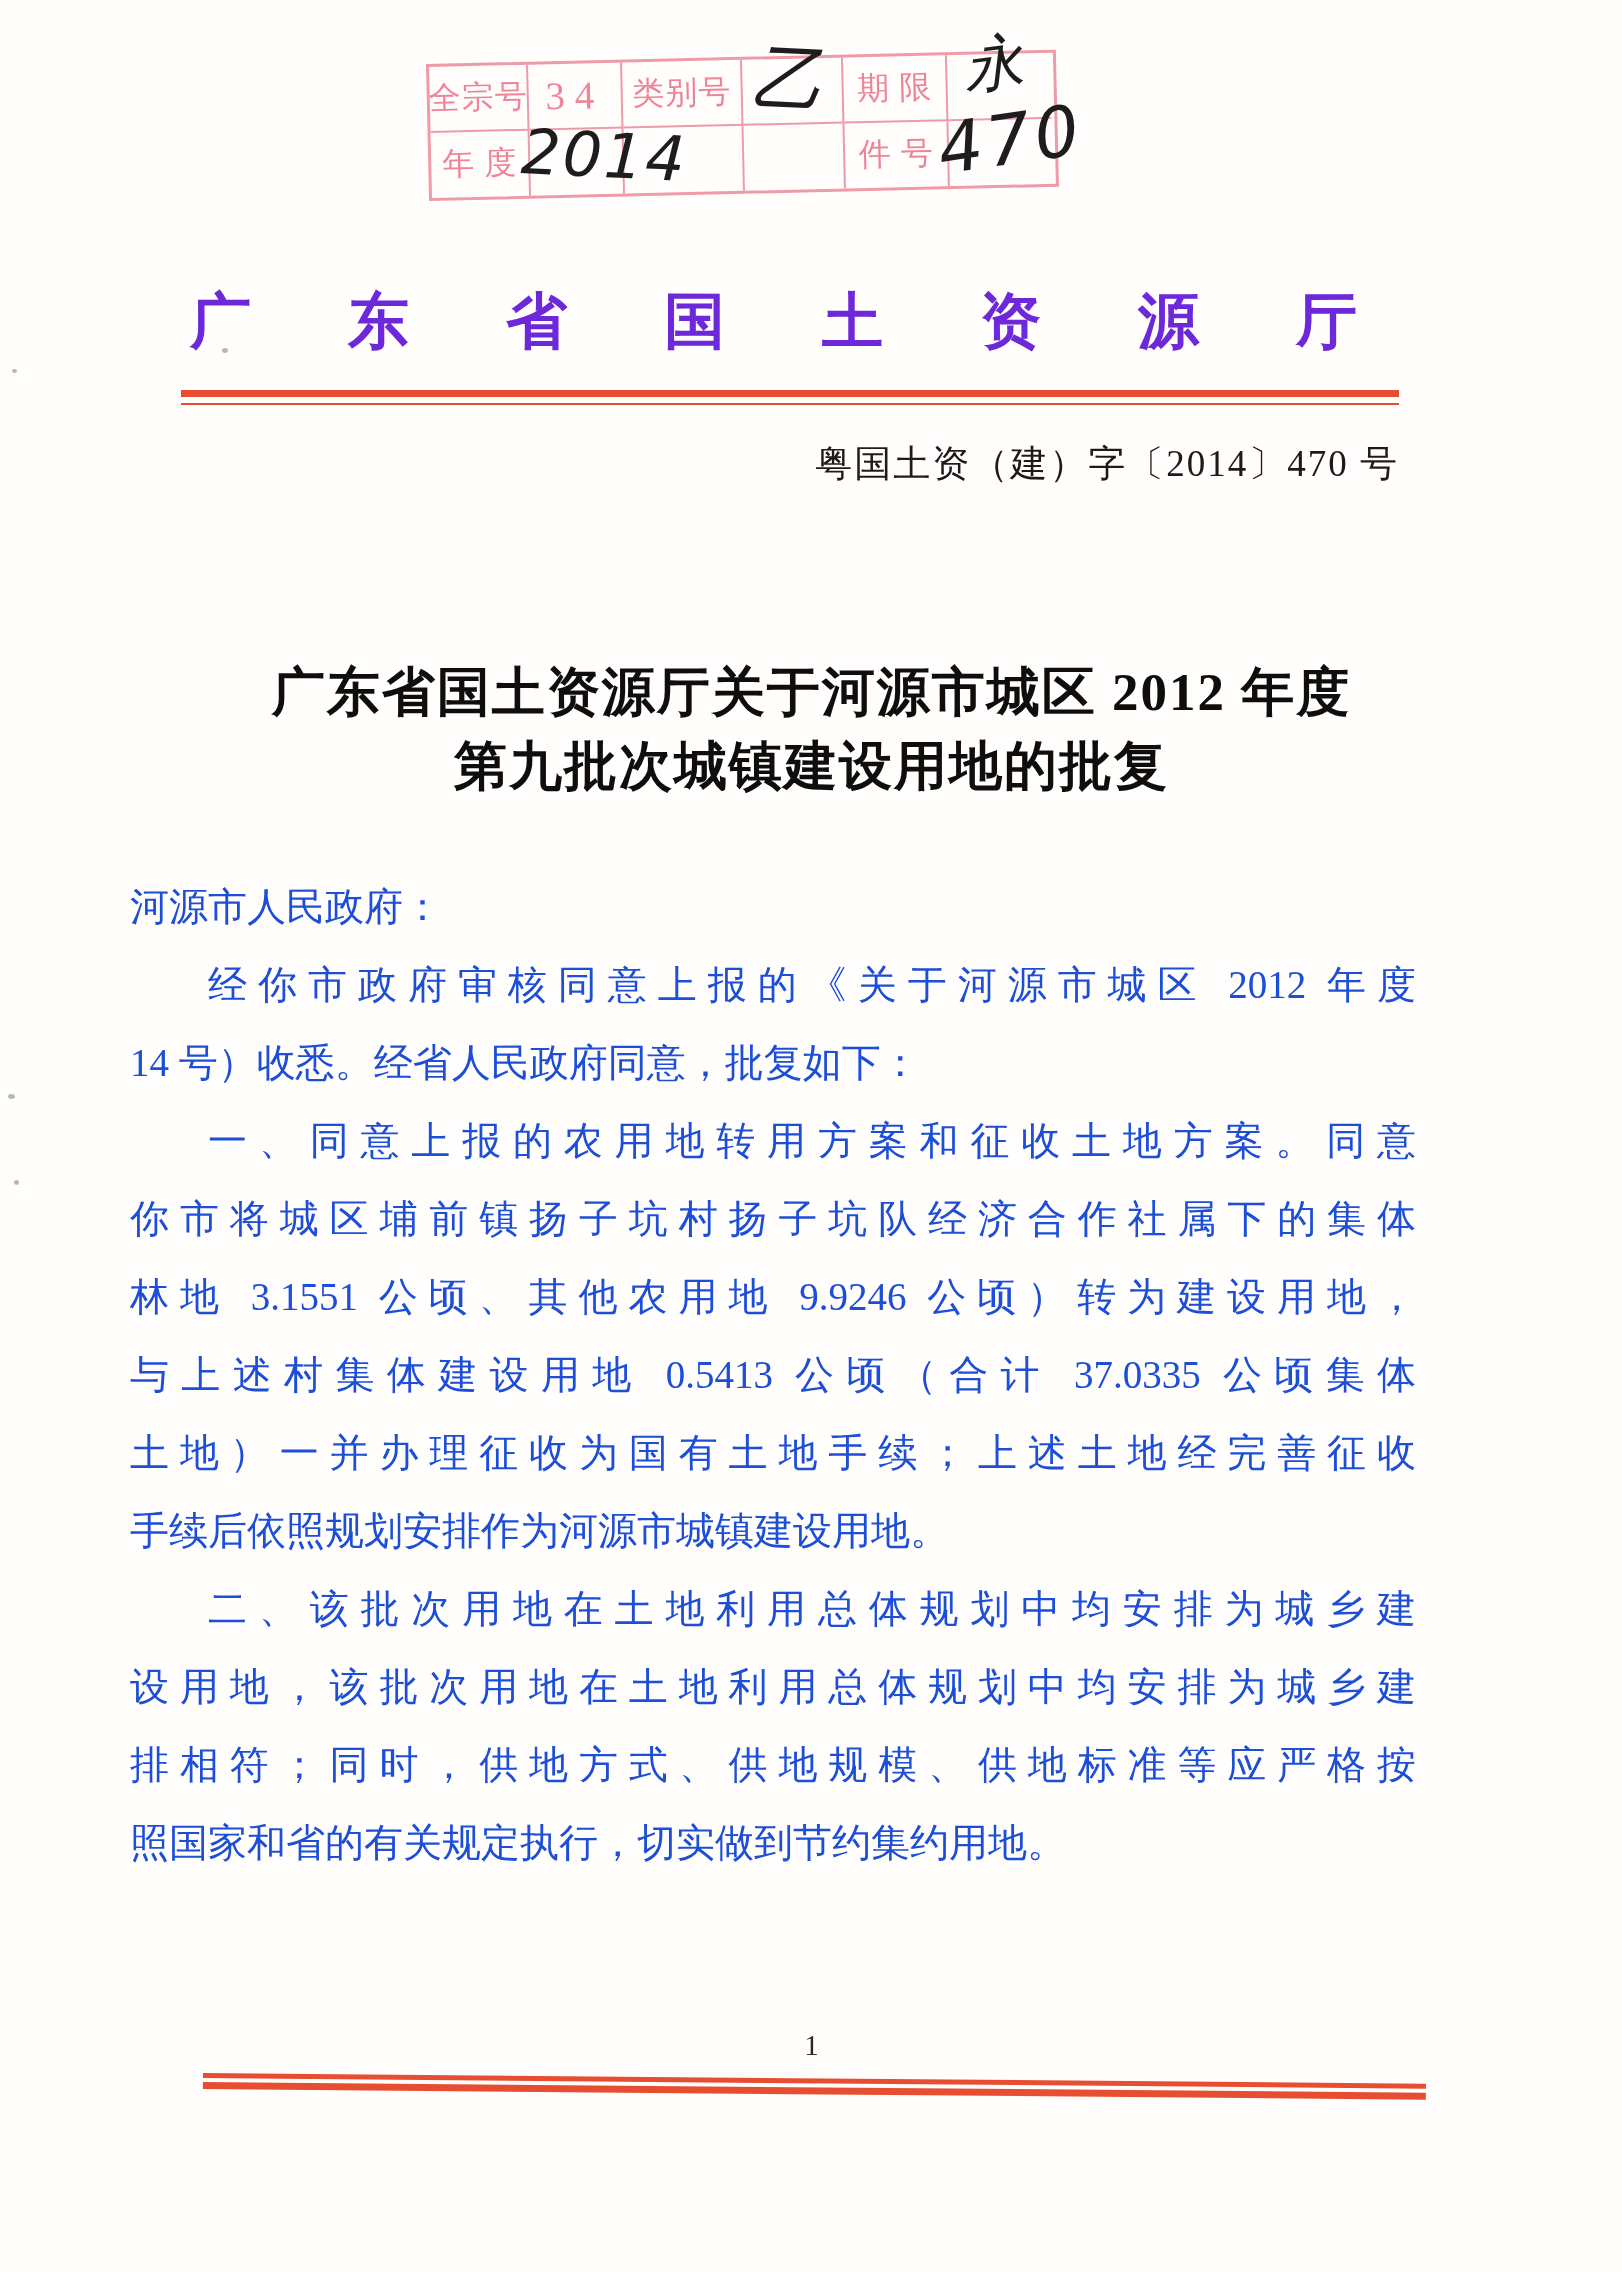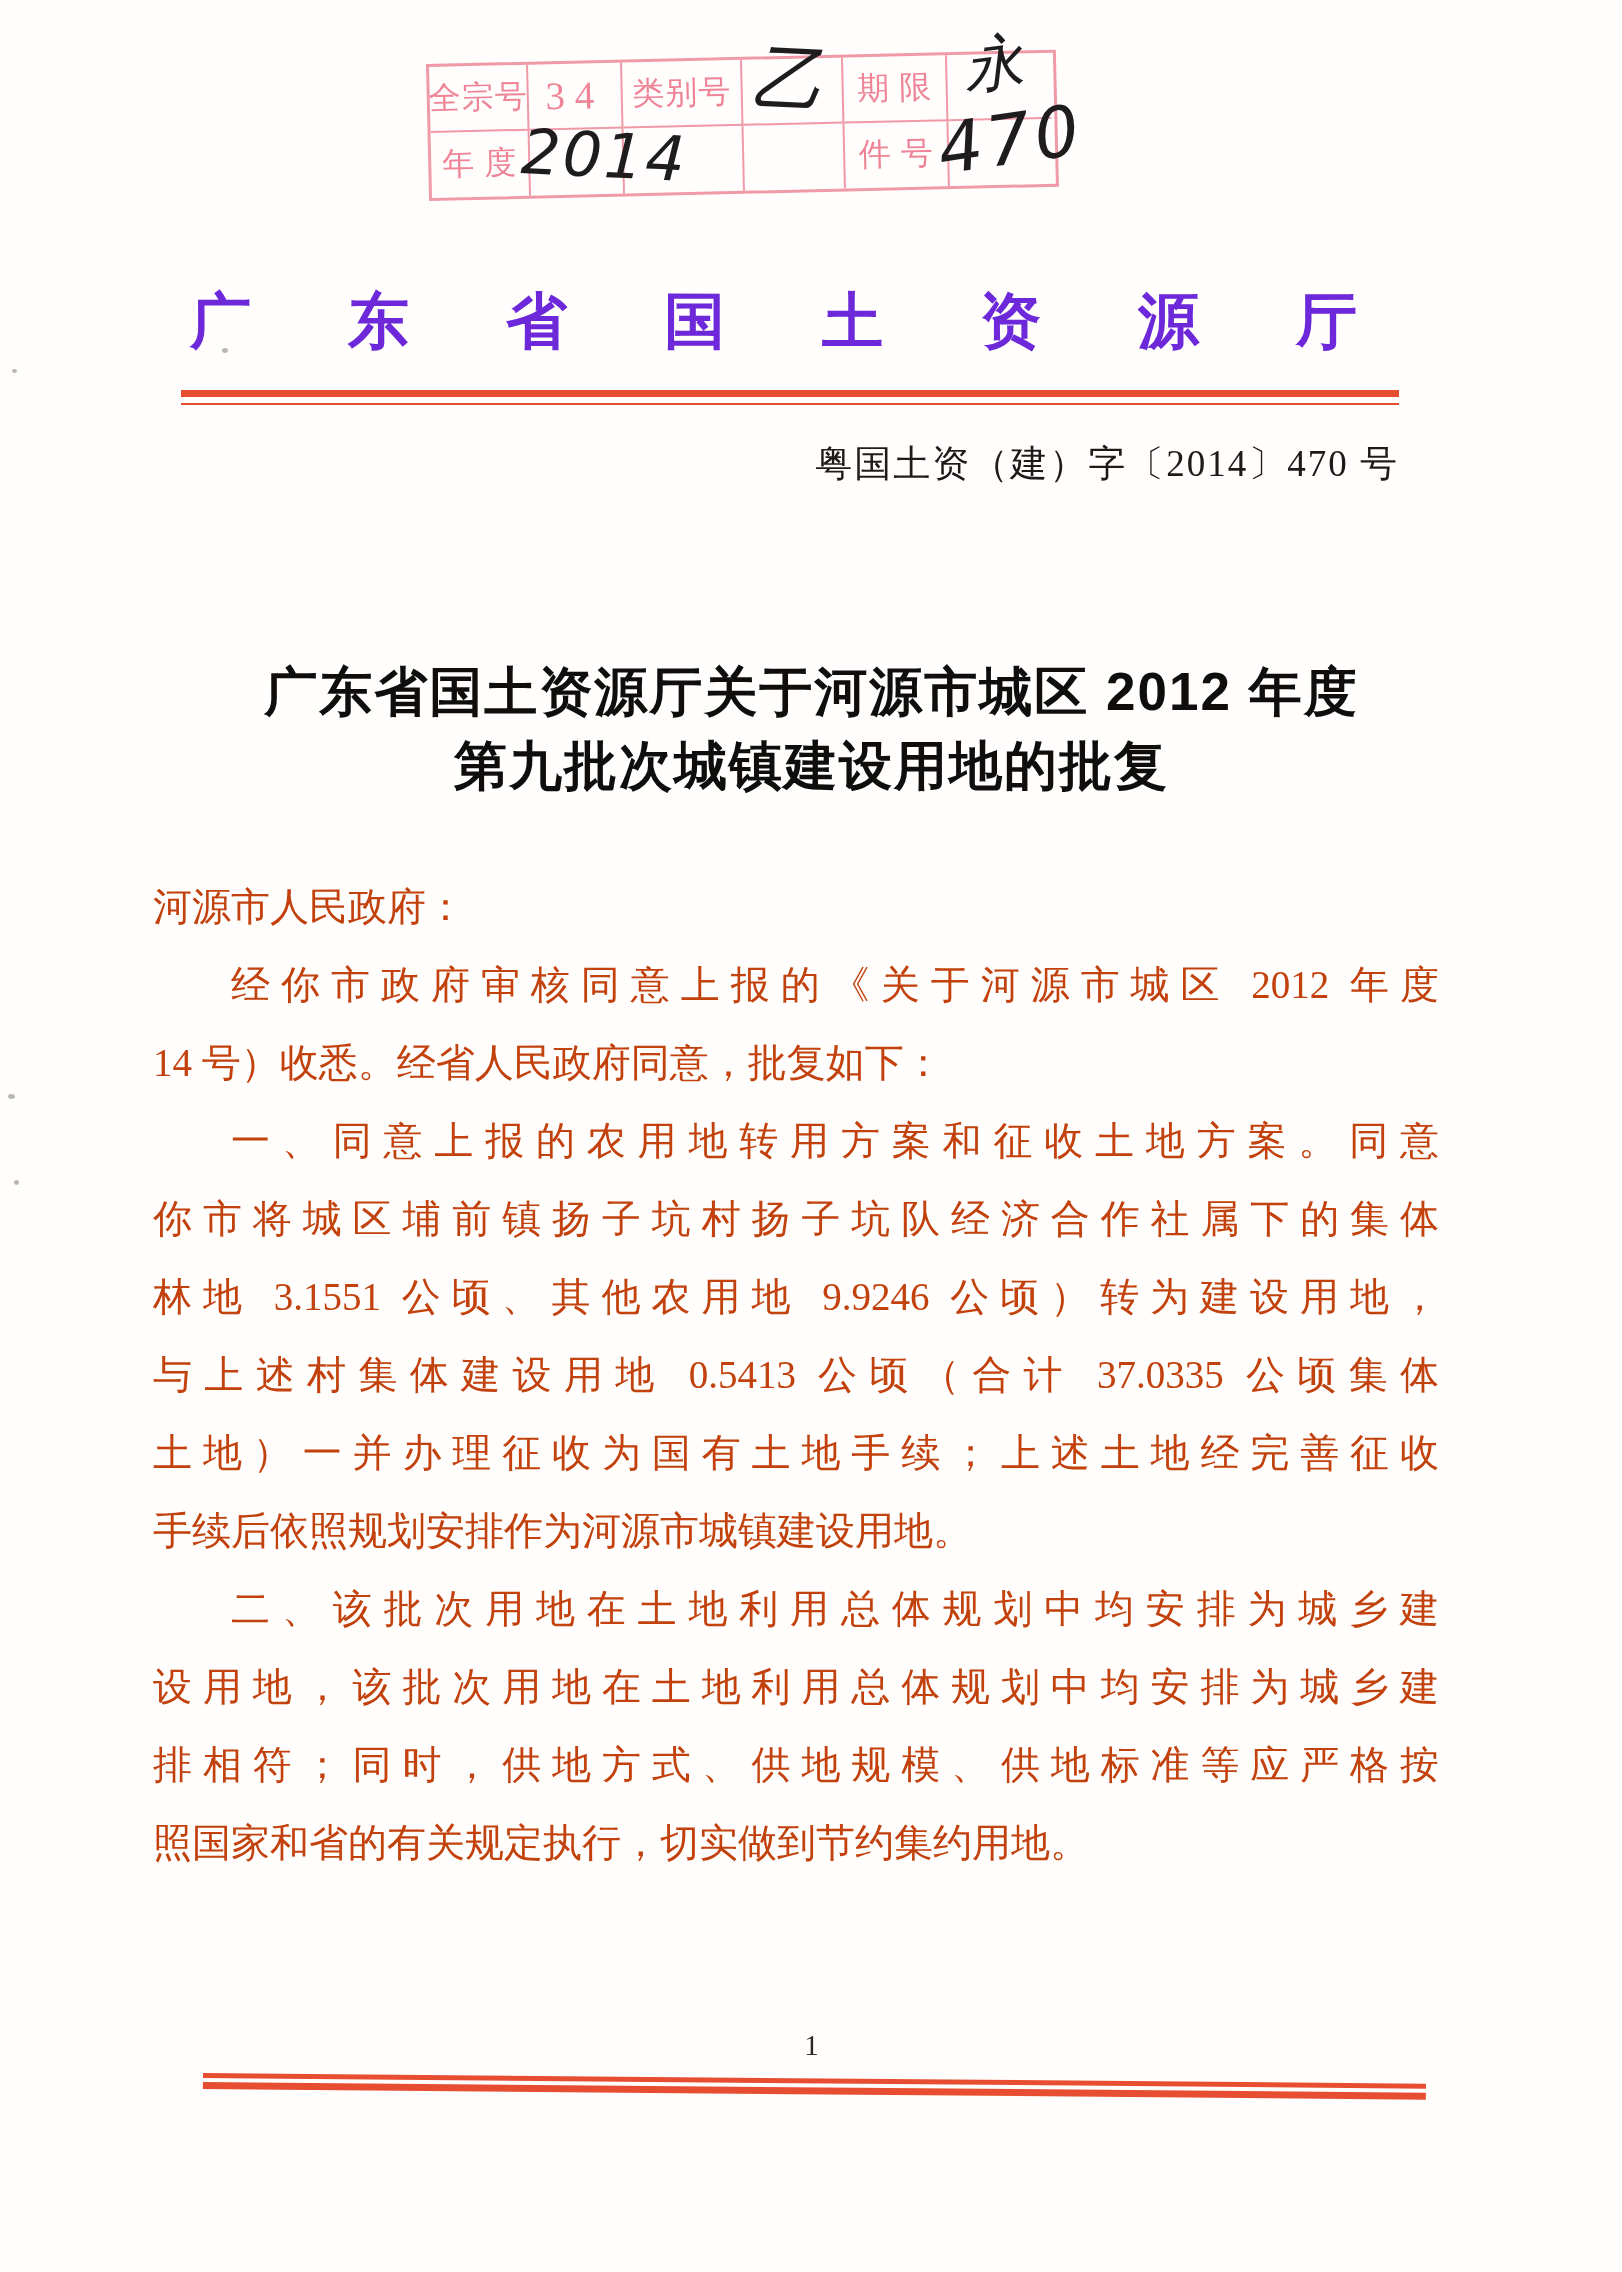--- a/index.html
+++ b/index.html
@@ -53,28 +53,28 @@
   }
   .doc-number {
     position:absolute; right:224px; top:439px;
     font-size:37px; letter-spacing:2px; color:#1d1b19;
   }
 
   
   .doc-title {
     position:absolute; left:0; top:655px; width:1623px;
     text-align:center; font-weight:700; color:#0f0e0d;
-    font-family:Liberation Sans, sans-serif;
+    font-family:Liberation Serif, serif;
     font-size:53px; line-height:74px; letter-spacing:2px;
   }
 
   
   .body-text {
-    position:absolute; left:153px; top:868px; width:1286px;
-    font-size:39px; color:#c2410c;
+    position:absolute; left:130px; top:868px; width:1286px;
+    font-size:39px; color:#1d4ed8;
   }
   .bline {
     height:78px; line-height:78px; white-space:nowrap;
     text-align:justify; text-align-last:left; text-justify:inter-character;
   }
   .bline.jfull { text-align-last:justify; white-space:normal; height:78px; overflow:hidden; }
   .bline.indent { text-indent:2em; }
 
   
   .page-num {

